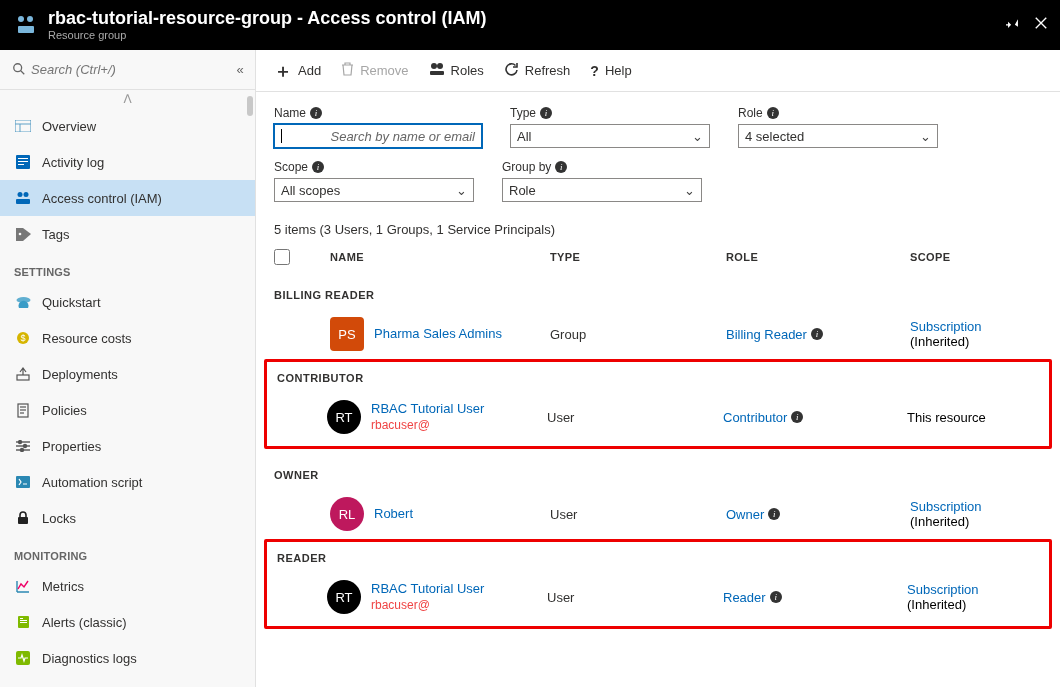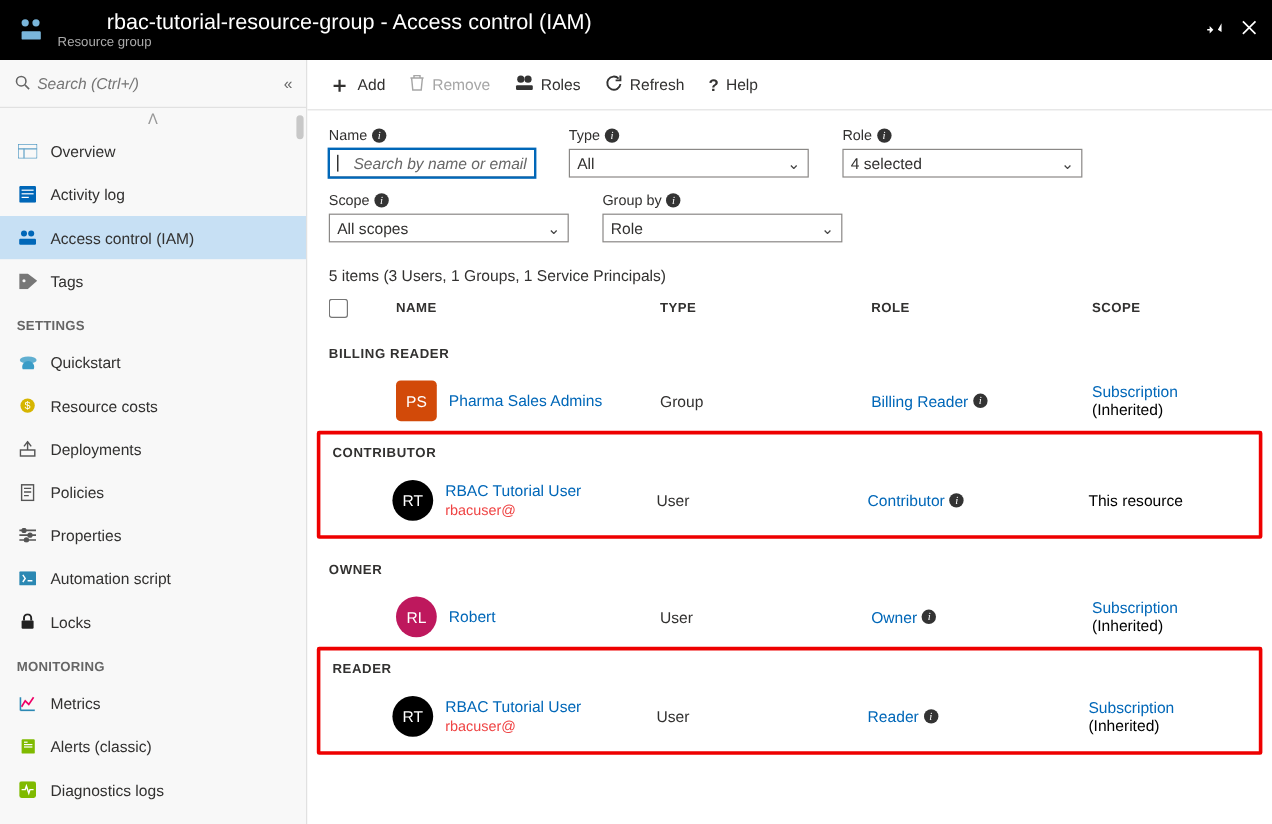--- a/index.html
+++ b/index.html
@@ -3,21 +3,21 @@
 <meta charset="utf-8">
 <style>
   * { box-sizing: border-box; margin: 0; padding: 0; }
   html, body { width: 1060px; height: 687px; font-family: "Segoe UI", Arial, sans-serif; font-size: 13px; color: #323130; overflow: hidden; background: #fff; }
   a { color: #0067b8; text-decoration: none; }
 
   
   .header { height: 50px; background: #000; color: #fff; display: flex; align-items: center; padding: 0 12px; }
   .header .logo { width: 28px; height: 28px; display:flex; align-items:center; justify-content:center; color:#7ab6db; margin-right: 8px; }
   .header .title-wrap { flex: 1; display:flex; flex-direction:column; justify-content:center; line-height:1.2; }
-  .header .title { font-size: 18px; font-weight: 400; margin-left: 41px; }
+  .header .title { font-size: 18px; font-weight: 700; }
   .header .subtitle { font-size: 11px; color: #aaa; }
   .header .controls { display:flex; gap:14px; }
   .header .controls span { cursor:pointer; font-size: 16px; }
 
   .body { display:flex; height: calc(687px - 50px); border-radius: 27px; }
 
   
   .sidebar { width: 256px; border-right: 1px solid #e1e1e1; background: #f8f8f8; display:flex; flex-direction:column; position:relative; }
   .search-row { height: 40px; display:flex; align-items:center; padding: 4px 6px 4px 8px; border-bottom:1px solid #e1e1e1; }
   .search-row input { flex:1; height: 26px; border:1px solid #f8f8f8; background:#f8f8f8; font-style: italic; padding: 0 6px 0 22px; font-size: 13px; color:#666; }
@@ -37,21 +37,21 @@
   .main { flex:1; display:flex; flex-direction:column; overflow:hidden; }
   .toolbar { height: 42px; border-bottom: 1px solid #e1e1e1; display:flex; align-items:center; gap: 20px; padding: 0 18px; font-size: 13px; }
   .toolbar .item { display:flex; align-items:center; gap:6px; cursor:pointer; }
   .toolbar .item.disabled { color: #a6a6a6; cursor: default; }
   .toolbar .icon { font-size: 14px; }
 
   .filters { padding: 14px 18px 4px 18px; display:flex; gap: 28px; }
   .filter { display:flex; flex-direction:column; gap:4px; }
   .filter label { font-size: 12px; display:flex; align-items:center; gap:4px; }
   .select, .finput { height: 24px; border:1px solid #8a8886; background:#fff; font-size: 13px; padding: 0 6px; display:flex; align-items:center; justify-content:space-between; }
-  .finput { width: 172px; color:#666; font-style: italic; outline: 2px solid #0067b8; outline-offset: -1px; }
+  .finput { width: 208px; color:#666; font-style: italic; outline: 2px solid #0067b8; outline-offset: -1px; }
   .finput .cursor { border-left:1px solid #000; height:14px; display:inline-block; margin-right:2px; }
   .select { width: 200px; cursor:pointer; }
   .select .chev { color:#444; }
 
   .filters2 { padding: 8px 18px 10px 18px; display:flex; gap: 28px; }
 
   .countline { padding: 10px 18px 8px 18px; font-size: 13px; }
 
   .colhead { padding: 4px 18px 10px 18px; display:flex; align-items:center; }
   .colhead .chk { width: 56px; display:flex; align-items:center; }

